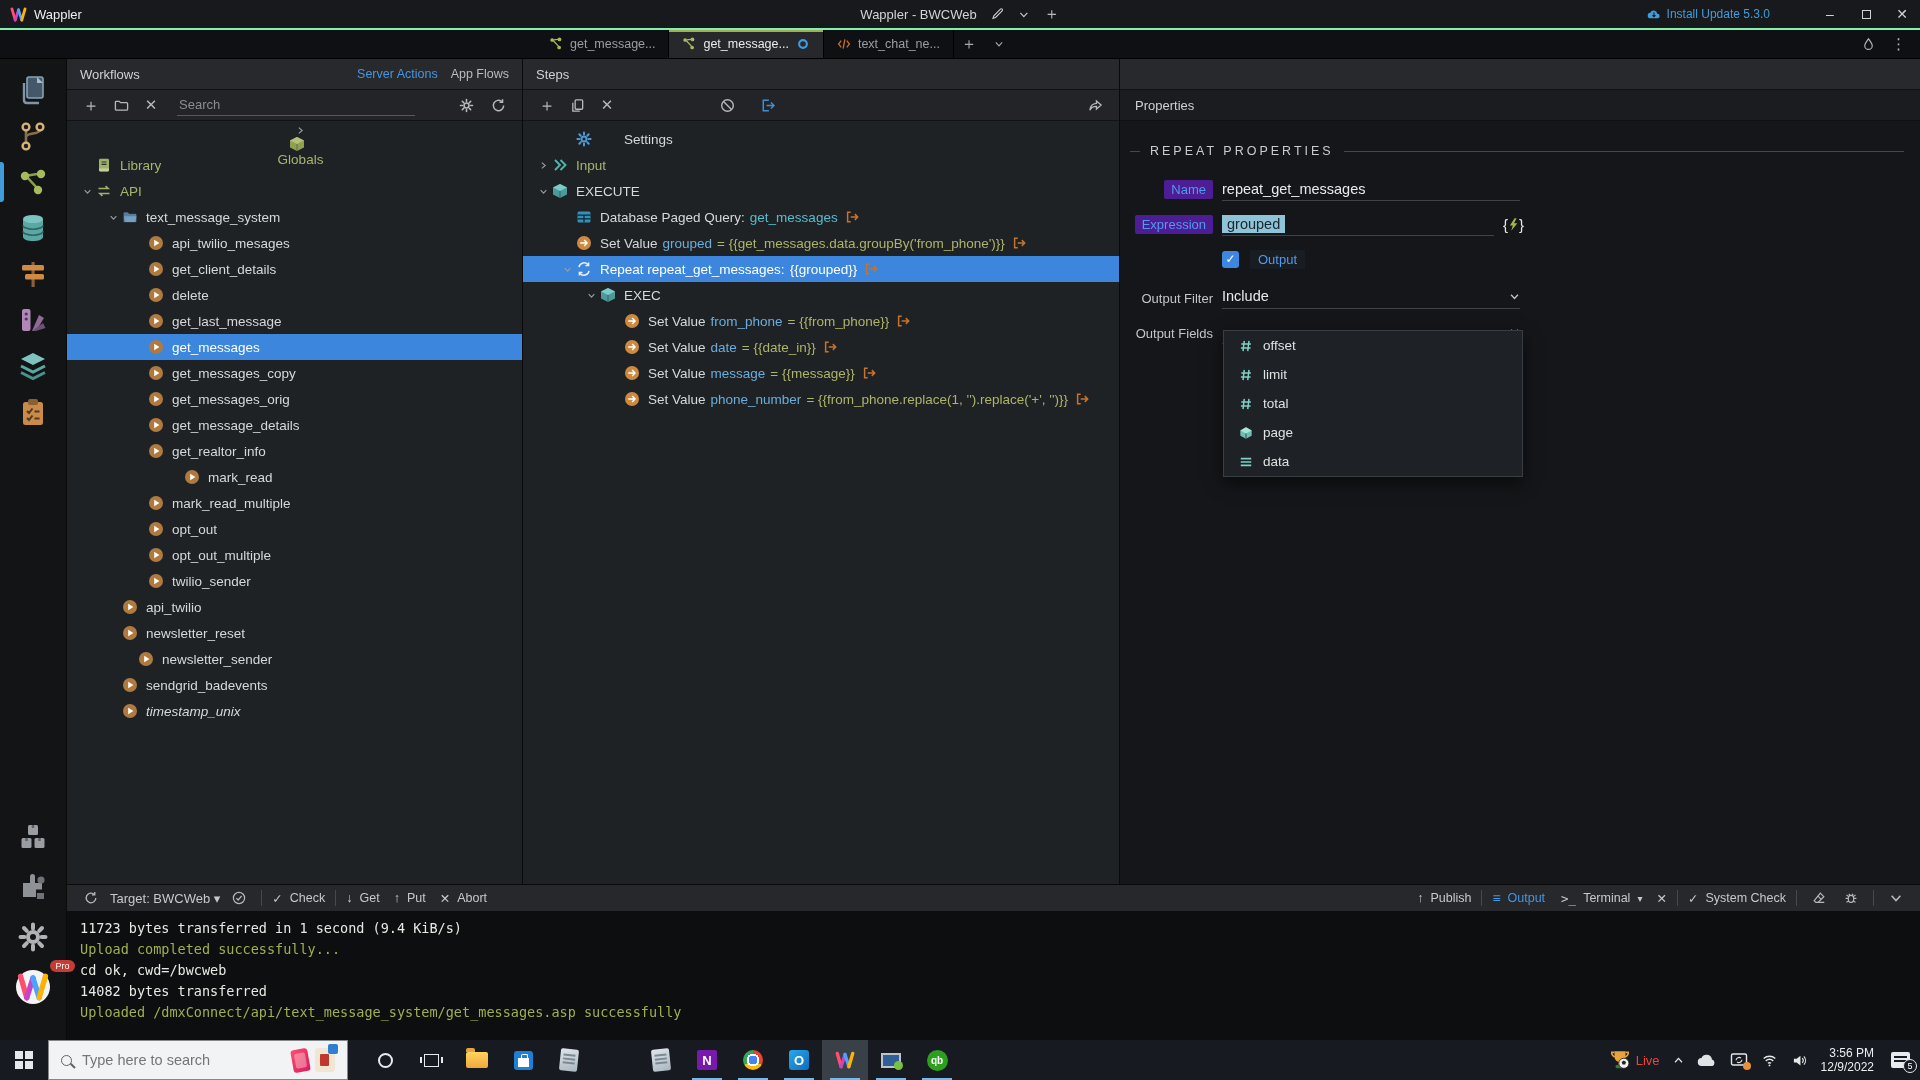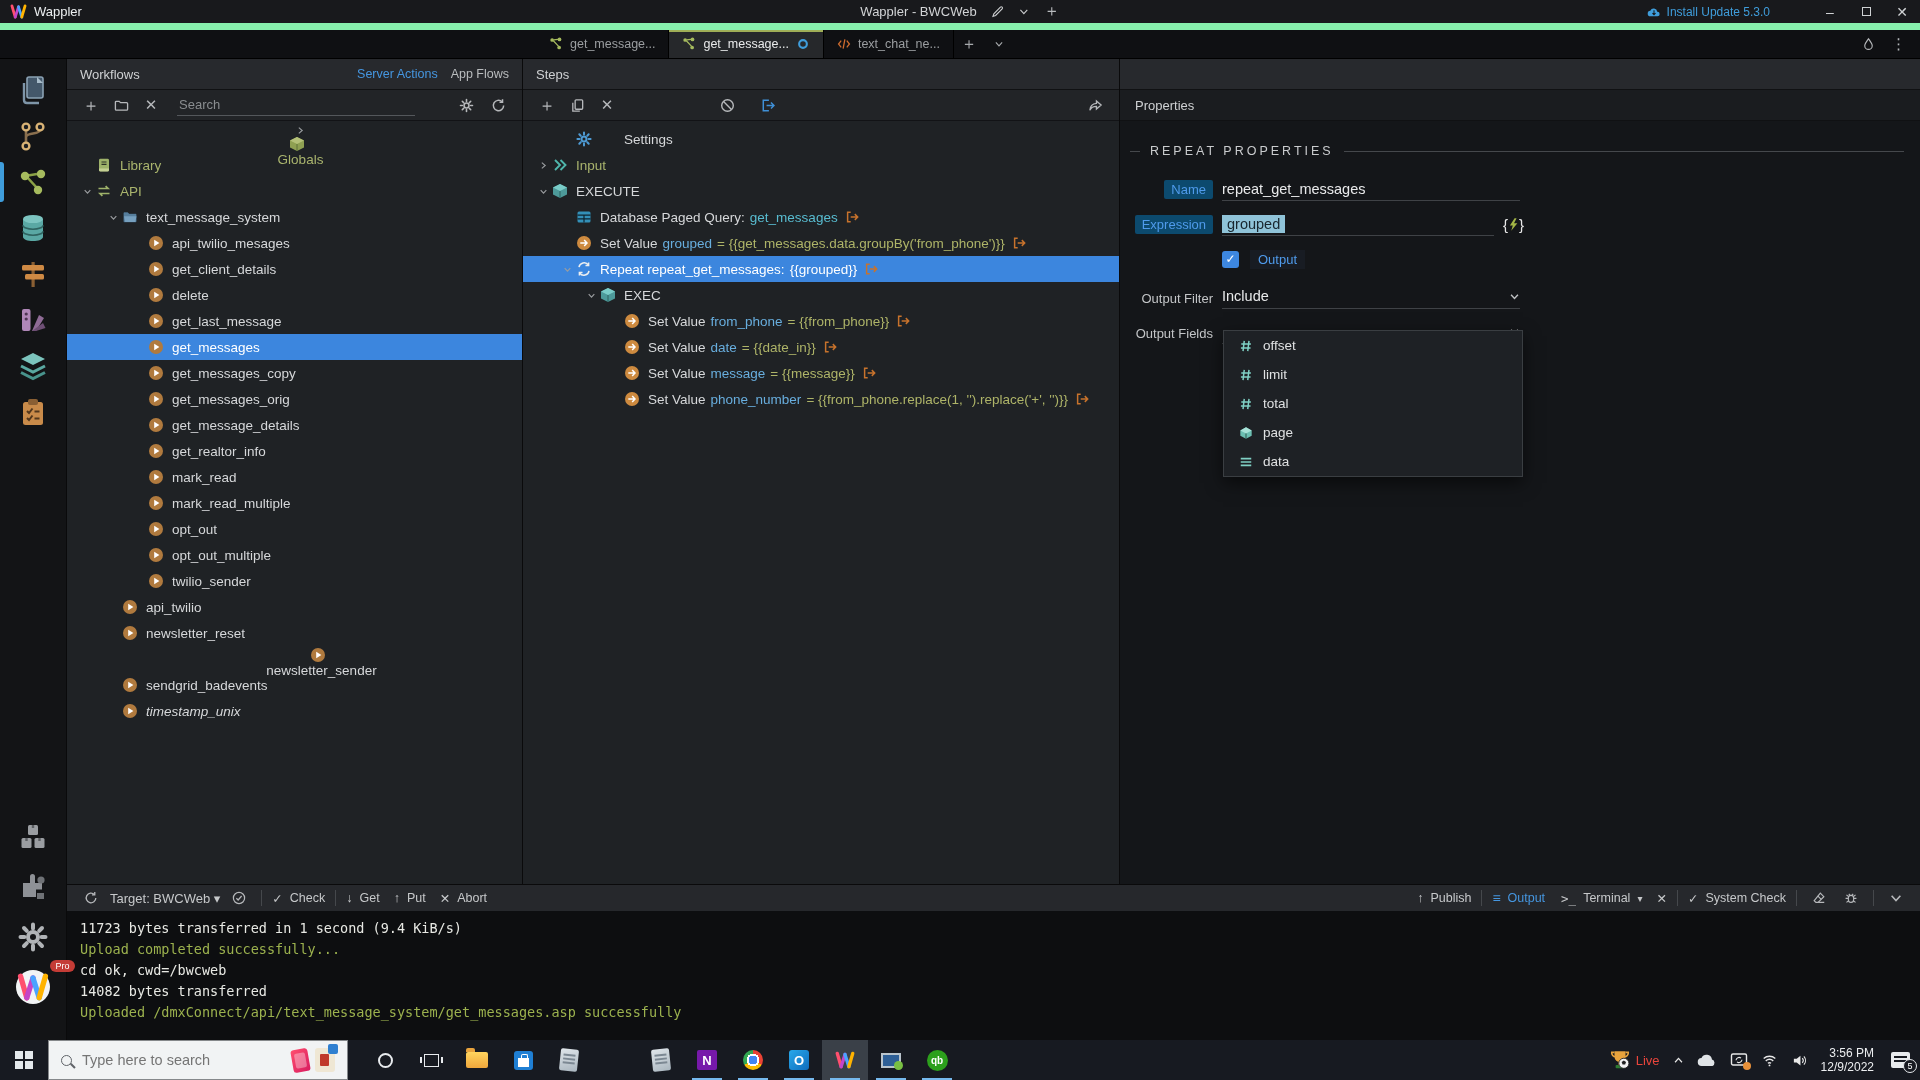--- a/index.html
+++ b/index.html
@@ -1,21 +1,21 @@
 <!DOCTYPE html>
 <html><head>
 <meta charset="utf-8">
 <style>
   *{box-sizing:border-box;margin:0;padding:0}
   body{margin:0;background:#000;font-family:"Liberation Sans",sans-serif}
   #app{position:relative;width:1920px;height:1080px;background:#1b1d20;color:#d4d6d8;overflow:hidden;font-size:13px}
   svg{display:block}
 
   
-  .titlebar{height:30px;background:#18191c;border-bottom:7px solid #86efac;display:flex;align-items:center;position:relative}
+  .titlebar{height:30px;background:#18191c;border-bottom:2px solid #86efac;display:flex;align-items:center;position:relative}
   .tb-left{display:flex;align-items:center;gap:7px;padding-left:10px}
   .app-name{color:#eceff1;font-size:13px}
   .tb-center{position:absolute;left:50%;transform:translateX(-50%);display:flex;align-items:center;gap:14px;color:#d2d4d6}
   .tb-ic{color:#b8bbbe;display:flex;align-items:center}
   .tb-right{margin-left:auto;display:flex;align-items:center;height:100%}
   .update{color:#3f9ddb;font-size:12px;display:flex;align-items:center;gap:6px;margin-right:42px}
   .win-btn{width:36px;height:100%;display:flex;align-items:center;justify-content:center;color:#cfd2d4;font-size:14px}
   .maxbox{width:9px;height:9px;border:1px solid #cfd2d4}
 
   
@@ -76,21 +76,21 @@
 
   
   .props-band{height:31px;background:#27292d;border-bottom:1px solid #101113;flex:none}
   .props-title{height:31px;display:flex;align-items:center;padding:0 15px;background:#1a1c1f;border-bottom:1px solid #101113;color:#cfd1d3;flex:none}
   .props-body{flex:1;position:relative}
   .sect{display:flex;align-items:center;margin:23px 16px 0 10px;color:#caccce;letter-spacing:3px;font-size:12.5px}
   .sect::before{content:'';width:10px;height:1px;background:#45484c;margin-right:10px;flex:none}
   .sect::after{content:'';flex:1;height:1px;background:#45484c;margin-left:10px}
   .frow{display:flex;align-items:center;min-height:26px;margin:9px 0}
   .flabel{width:93px;flex:none;display:flex;justify-content:flex-end}
-  .chip{color:#4f9bec;background:#0c4a6e;padding:2px 7px;border-radius:2px;font-size:13px}
+  .chip{color:#4f9bec;background:#4c1d95;padding:2px 7px;border-radius:2px;font-size:13px}
   .plain{color:#c3c5c7;font-size:13px}
   .fval{margin-left:9px;width:298px}
   .fval.expr{width:272px}
   .input-line{border-bottom:1px solid #3f4246;min-height:23px;display:flex;align-items:center;font-size:14.5px;color:#e9eaeb}
   .sel-text{background:#8fc3d8;color:#18262e;padding:1px 5px}
   .fx{display:flex;align-items:center;color:#e8e8e8;font-size:15px;margin-left:9px}
   .fx::before{content:'{'}.fx::after{content:'}'}
   .fx svg{width:9px;height:13px;margin:0 1px}
   .checkbox{width:17px;height:17px;background:#3d87e0;border-radius:3px;display:flex;align-items:center;justify-content:center}
   .checkbox::after{content:'✓';color:#fff;font-size:12px}
@@ -551,72 +551,72 @@
                 <span class="chev"></span>
                 <span class="ticon">
                   <svg viewBox="0 0 16 16">
                     <circle cx="8" cy="8" r="7" fill="#b07a3e"></circle>
                     <path d="M6.2 4.7l5.2 3.3-5.2 3.3z" fill="#fff"></path>
                   </svg>
                 </span>
                 <span class="tlabel">get_realtor_info</span>
               </div>
 
+              <div class="trow" style="padding-left: 100px;">
+                <span class="chev"></span>
+                <span class="ticon">
+                  <svg viewBox="0 0 16 16">
+                    <circle cx="8" cy="8" r="7" fill="#b07a3e"></circle>
+                    <path d="M6.2 4.7l5.2 3.3-5.2 3.3z" fill="#fff"></path>
+                  </svg>
+                </span>
+                <span class="tlabel">mark_read</span>
+              </div>
+
               <div class="trow" style="padding-left: 64px;">
                 <span class="chev"></span>
                 <span class="ticon">
                   <svg viewBox="0 0 16 16">
                     <circle cx="8" cy="8" r="7" fill="#b07a3e"></circle>
                     <path d="M6.2 4.7l5.2 3.3-5.2 3.3z" fill="#fff"></path>
                   </svg>
                 </span>
-                <span class="tlabel">mark_read</span>
+                <span class="tlabel">mark_read_multiple</span>
               </div>
 
               <div class="trow" style="padding-left: 64px;">
                 <span class="chev"></span>
                 <span class="ticon">
                   <svg viewBox="0 0 16 16">
                     <circle cx="8" cy="8" r="7" fill="#b07a3e"></circle>
                     <path d="M6.2 4.7l5.2 3.3-5.2 3.3z" fill="#fff"></path>
                   </svg>
                 </span>
-                <span class="tlabel">mark_read_multiple</span>
+                <span class="tlabel">opt_out</span>
               </div>
 
               <div class="trow" style="padding-left: 64px;">
                 <span class="chev"></span>
                 <span class="ticon">
                   <svg viewBox="0 0 16 16">
                     <circle cx="8" cy="8" r="7" fill="#b07a3e"></circle>
                     <path d="M6.2 4.7l5.2 3.3-5.2 3.3z" fill="#fff"></path>
                   </svg>
                 </span>
-                <span class="tlabel">opt_out</span>
+                <span class="tlabel">opt_out_multiple</span>
               </div>
 
               <div class="trow" style="padding-left: 64px;">
                 <span class="chev"></span>
                 <span class="ticon">
                   <svg viewBox="0 0 16 16">
                     <circle cx="8" cy="8" r="7" fill="#b07a3e"></circle>
                     <path d="M6.2 4.7l5.2 3.3-5.2 3.3z" fill="#fff"></path>
                   </svg>
                 </span>
-                <span class="tlabel">opt_out_multiple</span>
-              </div>
-
-              <div class="trow" style="padding-left: 64px;">
-                <span class="chev"></span>
-                <span class="ticon">
-                  <svg viewBox="0 0 16 16">
-                    <circle cx="8" cy="8" r="7" fill="#b07a3e"></circle>
-                    <path d="M6.2 4.7l5.2 3.3-5.2 3.3z" fill="#fff"></path>
-                  </svg>
-                </span>
                 <span class="tlabel">twilio_sender</span>
               </div>
 
               <div class="trow" style="padding-left: 38px;">
                 <span class="chev"></span>
                 <span class="ticon">
                   <svg viewBox="0 0 16 16">
                     <circle cx="8" cy="8" r="7" fill="#b07a3e"></circle>
                     <path d="M6.2 4.7l5.2 3.3-5.2 3.3z" fill="#fff"></path>
                   </svg>
@@ -628,21 +628,21 @@
                 <span class="chev"></span>
                 <span class="ticon">
                   <svg viewBox="0 0 16 16">
                     <circle cx="8" cy="8" r="7" fill="#b07a3e"></circle>
                     <path d="M6.2 4.7l5.2 3.3-5.2 3.3z" fill="#fff"></path>
                   </svg>
                 </span>
                 <span class="tlabel">newsletter_reset</span>
               </div>
 
-              <div class="trow" style="padding-left: 54px; flex-direction: column;">
+              <div class="trow" style="padding-left: 54px;">
                 <span class="chev"></span>
                 <span class="ticon">
                   <svg viewBox="0 0 16 16">
                     <circle cx="8" cy="8" r="7" fill="#b07a3e"></circle>
                     <path d="M6.2 4.7l5.2 3.3-5.2 3.3z" fill="#fff"></path>
                   </svg>
                 </span>
                 <span class="tlabel">newsletter_sender</span>
               </div>
 

